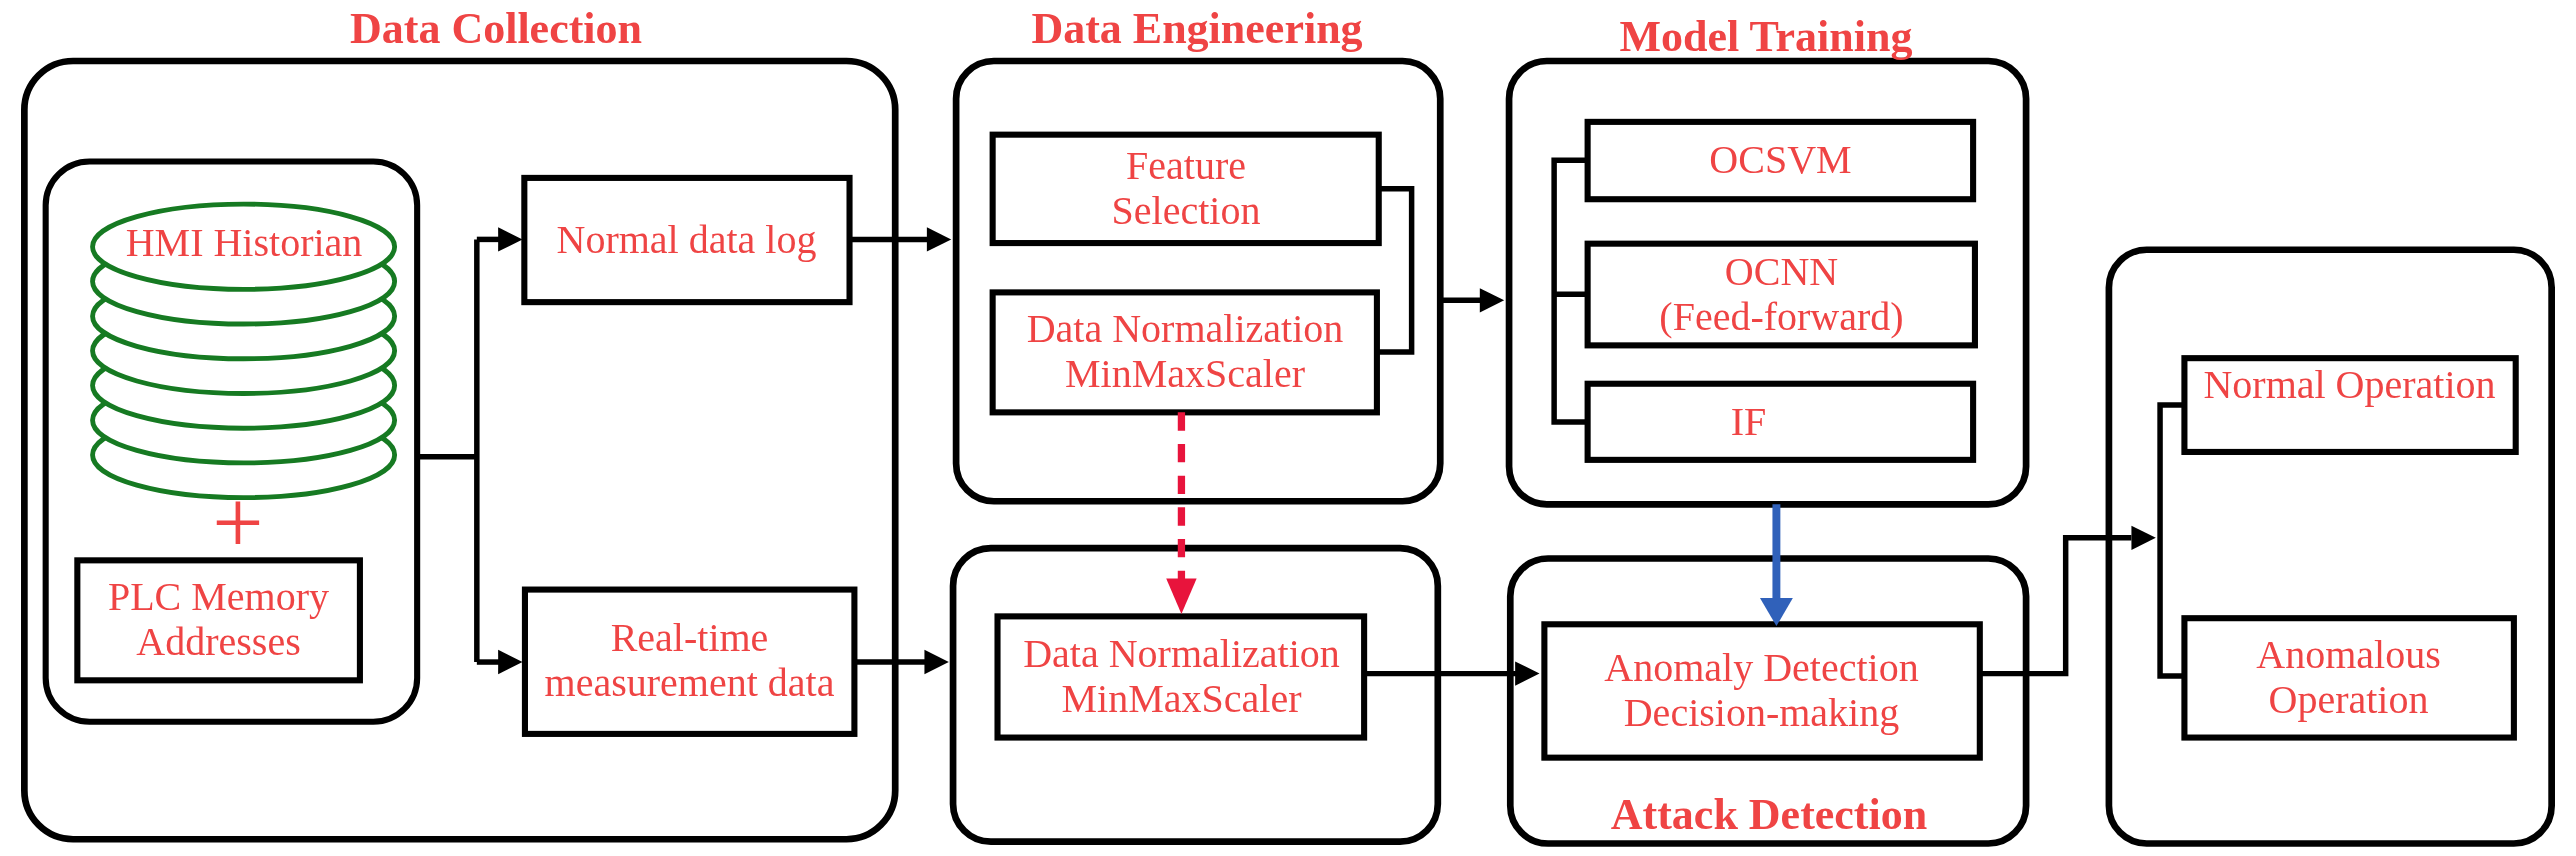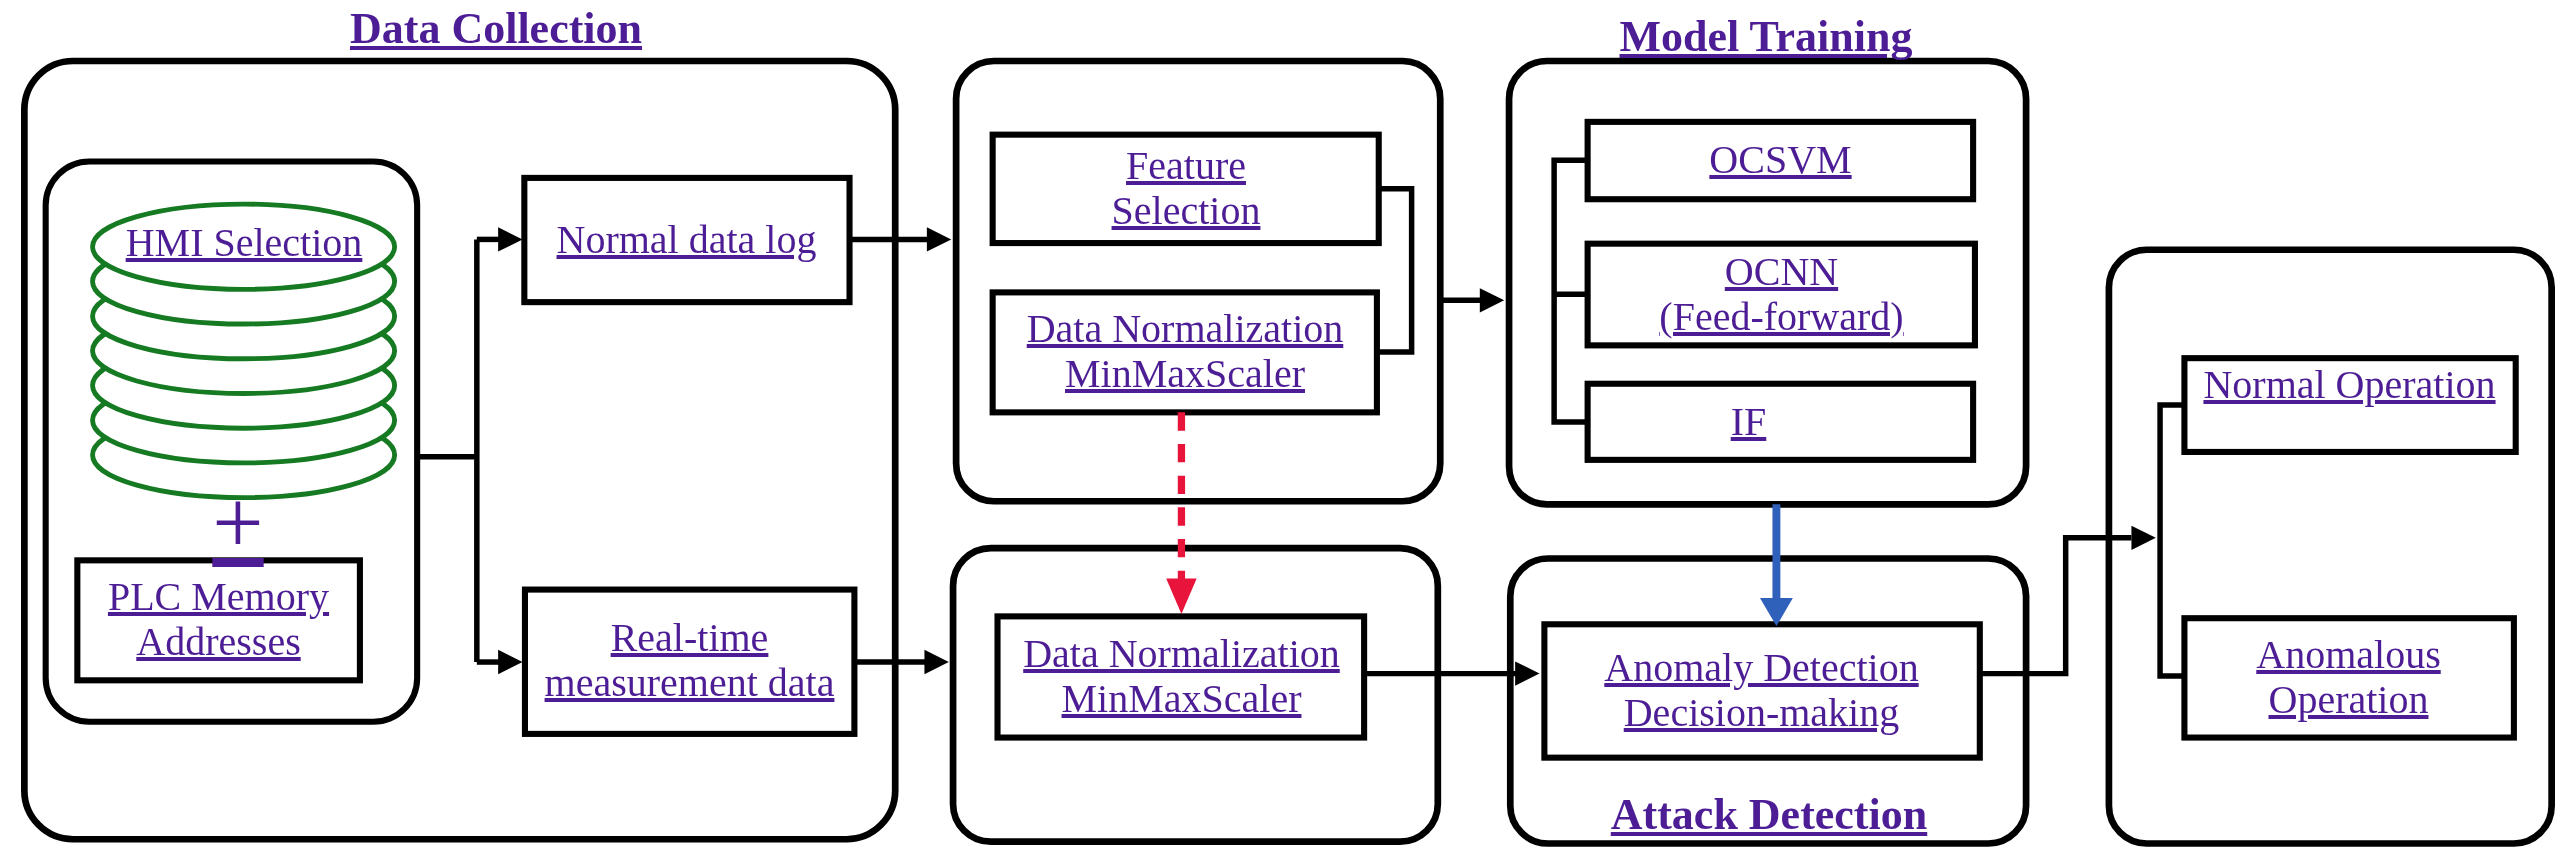--- a/index.html
+++ b/index.html
@@ -9,25 +9,24 @@
     background:#ffffff;
     font-family:"Liberation Serif","DejaVu Serif",serif;
     overflow:hidden;
   }
   #diagram-svg{position:absolute;left:0;top:0;}
   .lbl{
     position:absolute;
     display:flex;align-items:center;justify-content:center;
     text-align:center;
     white-space:pre-line;
-    color:#4c1d95;
+    color:#ef4444;
     font-size:40px;
     line-height:1.12;
     pointer-events:none;
-    text-decoration:underline;
   }
   .title{
     font-weight:bold;
     font-size:44px;
     line-height:1.0;
   }
   .plus{
     font-size:91px;
     font-weight:400;
     line-height:1.0;
@@ -112,24 +111,25 @@
       <polygon points="1940,1008 1915,950 1965,950" fill="#e8143c"></polygon>
     </g>
 
     <g>
       <line x1="2917" y1="828" x2="2917" y2="986" stroke-width="13" stroke="#3061ba"></line>
       <polygon points="2890,982 2944,982 2917,1028" fill="#3061ba"></polygon>
     </g>
   </svg>
 
   <div class="lbl title" style="left:283px;top:4.9px;width:426px;height:48px;">Data Collection</div>
+  <div class="lbl title" style="left:984px;top:4.9px;width:426px;height:48px;">Data Engineering</div>
   <div class="lbl title" style="left:1553px;top:13px;width:426px;height:48px;">Model Training</div>
   <div class="lbl title" style="left:1556px;top:790px;width:426px;height:49px;">Attack Detection</div>
 
-  <div class="lbl" style="left:93px;top:214px;width:302px;height:58px;">HMI Selection</div>
+  <div class="lbl" style="left:93px;top:214px;width:302px;height:58px;">HMI Historian</div>
   <div class="lbl plus" style="left:177px;top:472px;width:122px;height:100px;">+</div>
   <div class="lbl" style="left:77px;top:560px;width:283px;height:120px;">PLC Memory
 Addresses</div>
   <div class="lbl" style="left:524px;top:178px;width:325px;height:124px;">Normal data log</div>
   <div class="lbl" style="left:525px;top:589px;width:329px;height:144px;">Real-time
 measurement data</div>
   <div class="lbl" style="left:993px;top:135px;width:386px;height:108px;">Feature
 Selection</div>
   <div class="lbl" style="left:993px;top:292px;width:384px;height:120px;">Data Normalization
 MinMaxScaler</div>

